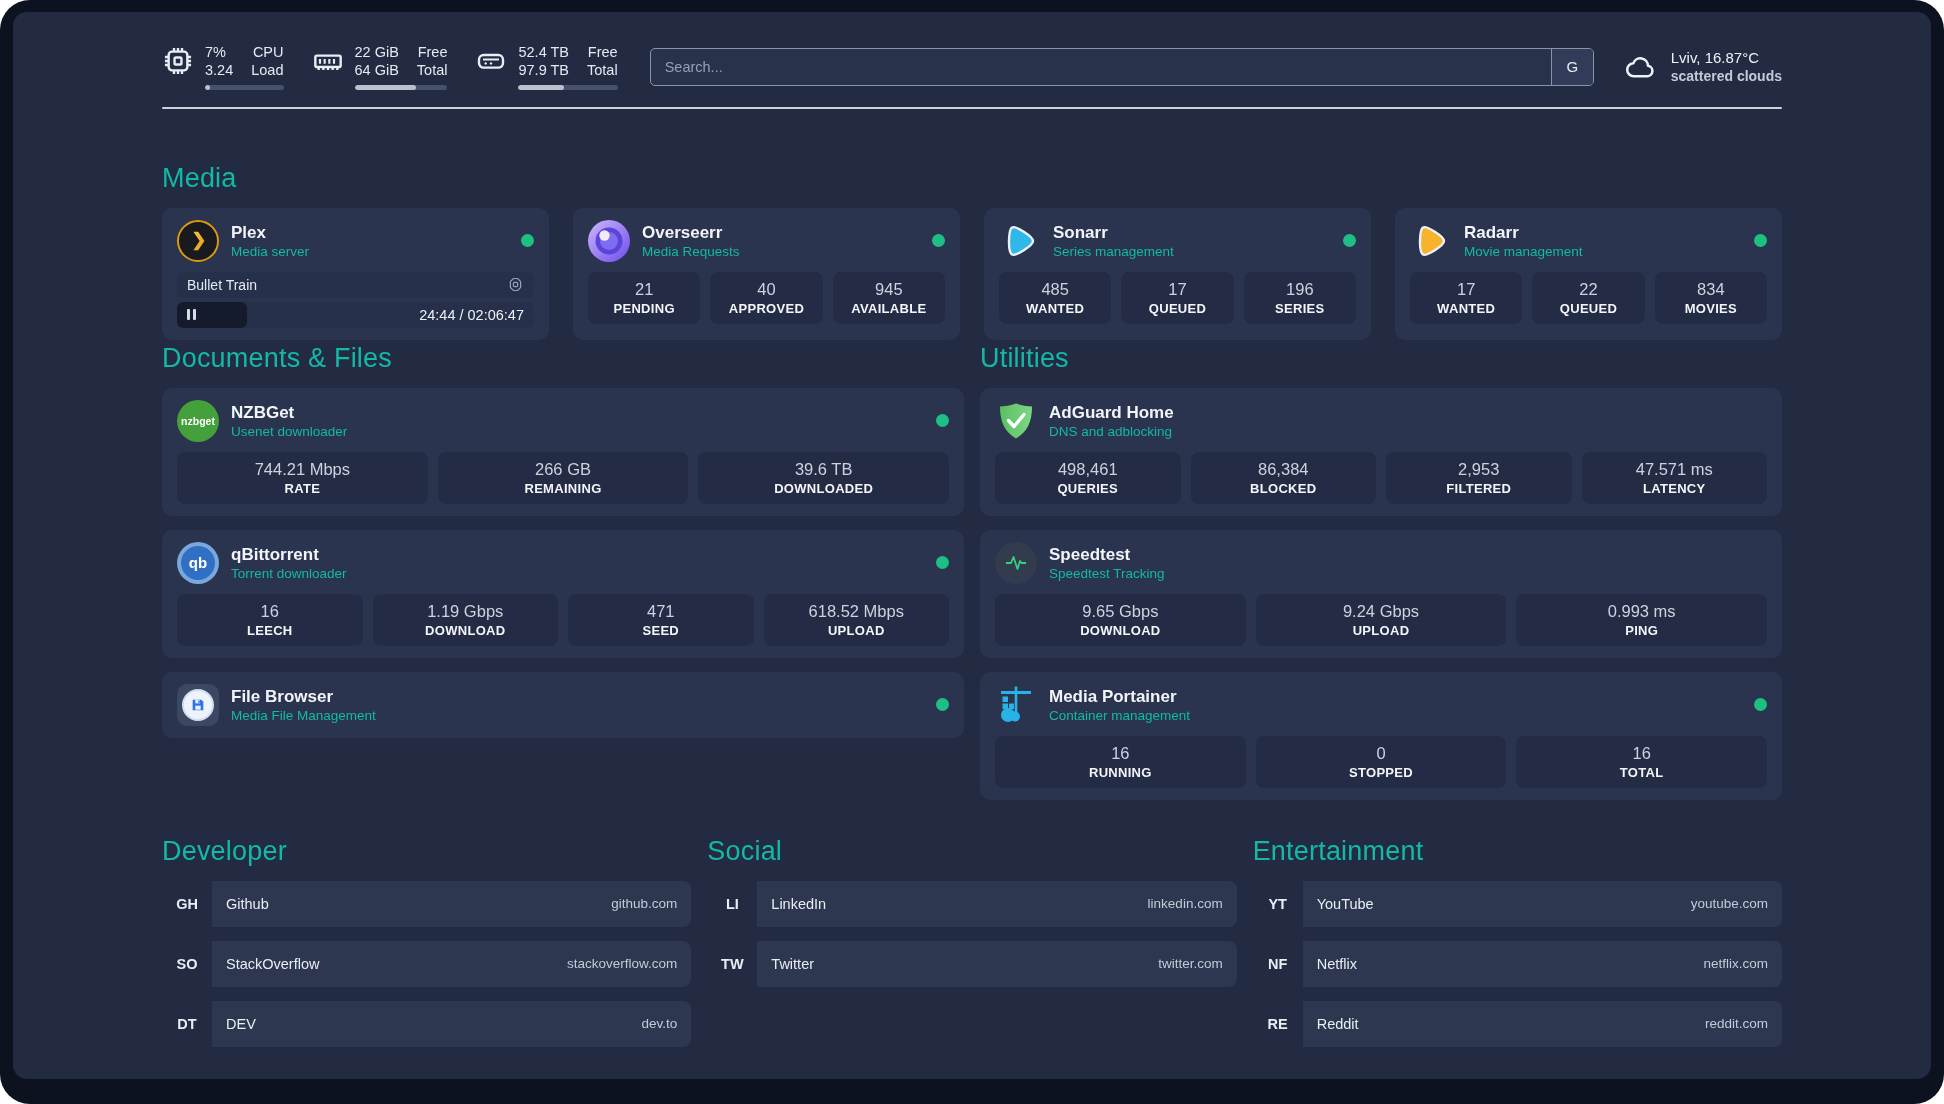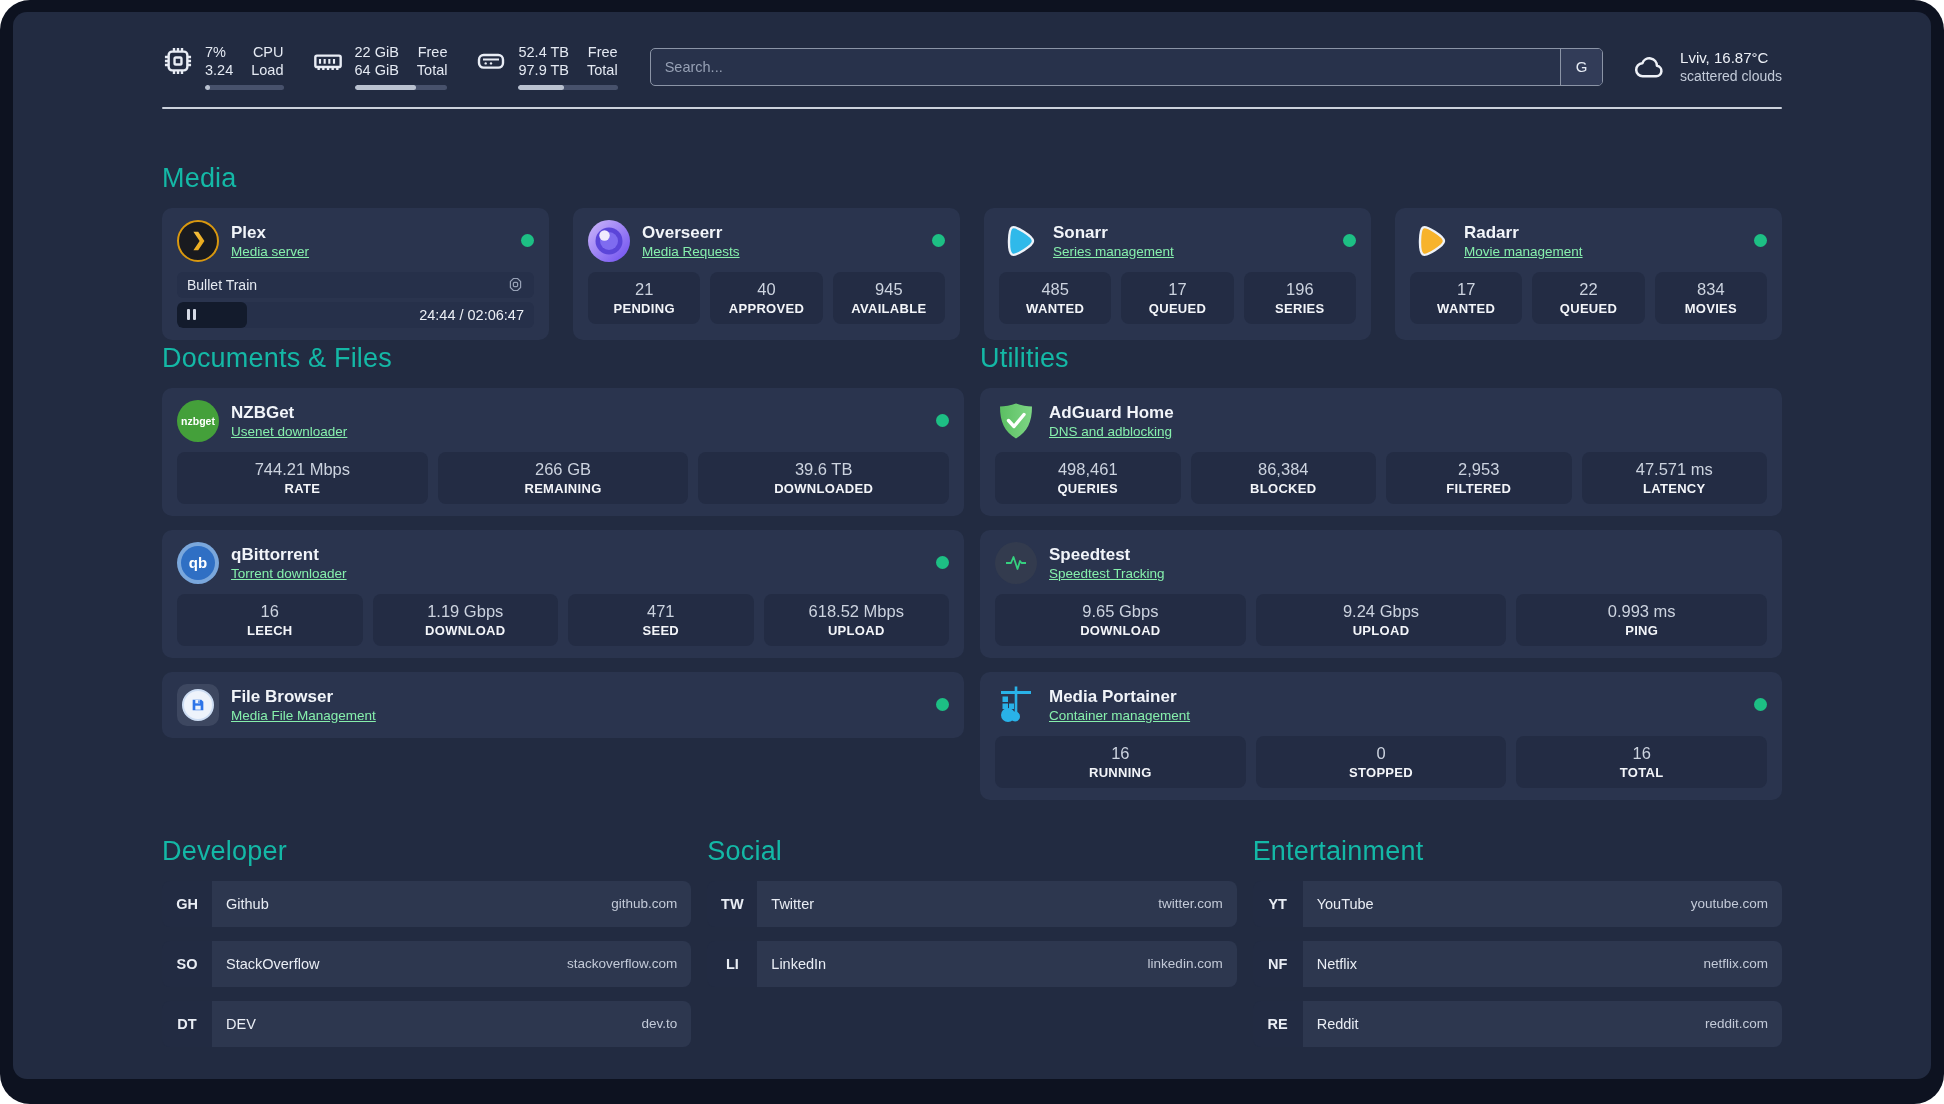--- a/index.html
+++ b/index.html
@@ -24,35 +24,35 @@
 
   .searchbox { flex:1; margin-left:32px; height:38px; display:flex; align-items:stretch; border:1.5px solid #8b94a6; border-radius:5px; background:#28324b; overflow:hidden; }
   .searchbox input { flex:1; background:transparent; border:0; outline:0; color:#dfe5ef; padding:0 14px; font-size:14.5px; font-family:"Liberation Sans", sans-serif; }
   .searchbox input::placeholder { color:#96a0b4; }
   .search-btn { width:42px; border-left:1.5px solid #8b94a6; background:#323c58; color:#e6ebf4; display:flex; align-items:center; justify-content:center; font-size:15px; cursor:pointer; }
 
   .weather { display:flex; align-items:center; gap:13px; margin-left:30px; flex:none; }
   .weather-icon { width:34px; height:34px; color:#eef1f7; }
   .weather-icon svg { width:100%; height:100%; }
   .weather-loc { font-size:15px; color:#eef1f7; font-weight:500; line-height:19px; }
-  .weather-cond { font-size:14px; color:#c3cbd9; line-height:18px; }
+  .weather-cond { font-size:14px; color:#c3cbd9; line-height:18px;font-weight:bold; }
 
   .divider { margin-top:17px; height:2px; background:#ccd2dc; border-radius:1px; }
 
   
   h2.section-title { font-size:27px; color:#14b8a6; font-weight:500; letter-spacing:.2px; }
   .media-section { margin-top:54px; }
   .media-grid { margin-top:14px; display:grid; grid-template-columns:repeat(4,1fr); gap:24px; }
 
   .card { background:#2a344e; border-radius:10px; padding:12px 15px; cursor:pointer; }
   .card-head { display:flex; align-items:center; gap:12px; }
   .app-icon { width:42px; height:42px; flex:none; display:flex; align-items:center; justify-content:center; }
   .card-titles { flex:1; min-width:0; }
   .card-title { font-size:17px; font-weight:600; color:#f1f4f9; line-height:21px; }
-  .card-sub { font-size:13.5px; color:#86efac; line-height:17px;text-decoration:underline; }
+  .card-sub { font-size:13.5px; color:#14b8a6; line-height:17px; }
   .status-dot { width:13px; height:13px; border-radius:50%; flex:none; }
 
   .stats-row { display:flex; gap:10px; margin-top:10px; }
   .stat-box { flex:1; background:#232c44; border-radius:8px; height:52px; display:flex; flex-direction:column; align-items:center; justify-content:center; gap:2px; }
   .stat-value { font-size:16.5px; color:#ccd3df; }
   .stat-label { font-size:13px; font-weight:700; color:#f3f5f9; letter-spacing:.3px; }
 
   
   .player { margin-top:10px; }
   .player-row1 { height:26px; background:#26304a; border-radius:6px; display:flex; align-items:center; justify-content:space-between; padding:0 10px; }
@@ -557,31 +557,31 @@
         <div class="link-pill">
           <span class="link-name">DEV</span>
           <span class="link-url">dev.to</span>
         </div>
       </div>
     </div>
 
     <div class="col">
       <h2 class="section-title">Social</h2>
       <div class="link-row">
+        <div class="link-badge">LI</div>
+        <div class="link-pill">
+          <span class="link-name">LinkedIn</span>
+          <span class="link-url">linkedin.com</span>
+        </div>
+      </div>
+      <div class="link-row">
         <div class="link-badge">TW</div>
         <div class="link-pill">
           <span class="link-name">Twitter</span>
           <span class="link-url">twitter.com</span>
-        </div>
-      </div>
-      <div class="link-row">
-        <div class="link-badge">LI</div>
-        <div class="link-pill">
-          <span class="link-name">LinkedIn</span>
-          <span class="link-url">linkedin.com</span>
         </div>
       </div>
     </div>
 
     <div class="col">
       <h2 class="section-title">Entertainment</h2>
       <div class="link-row">
         <div class="link-badge">YT</div>
         <div class="link-pill">
           <span class="link-name">YouTube</span>

